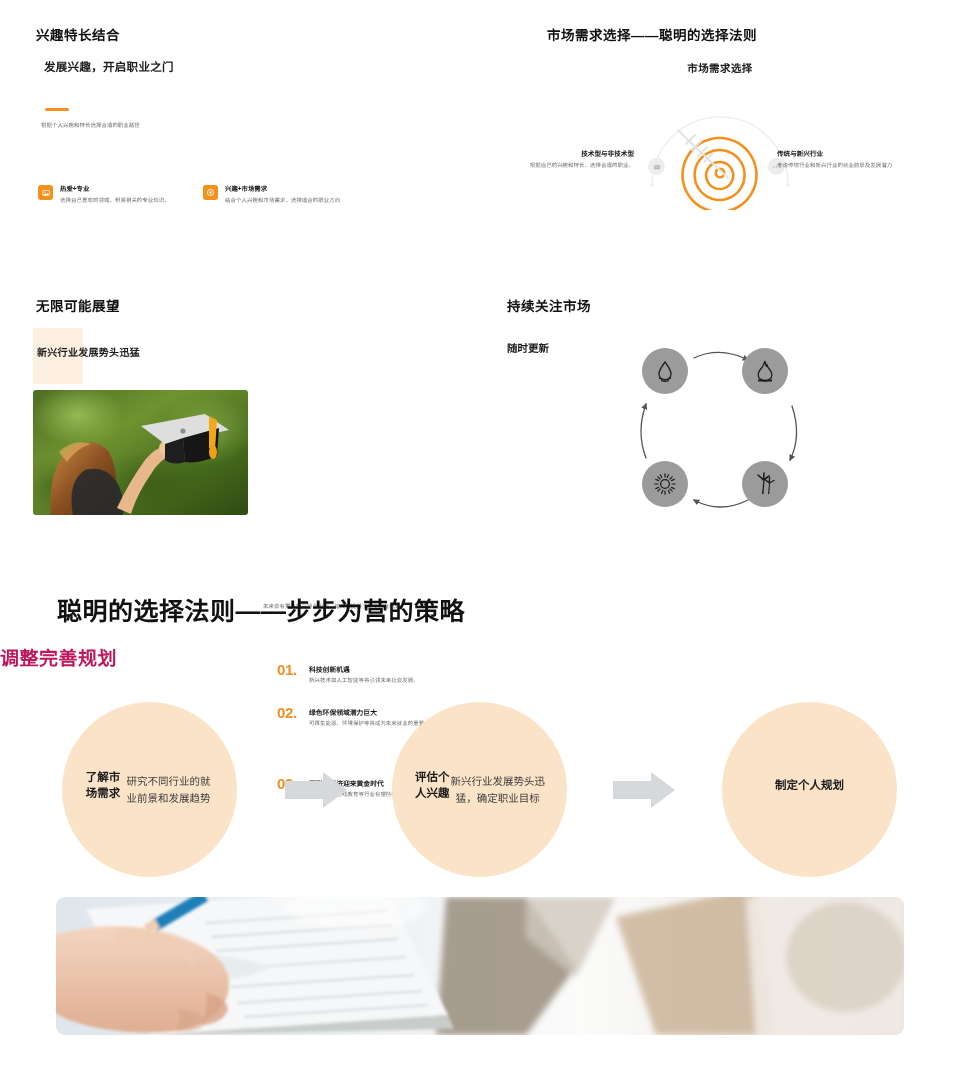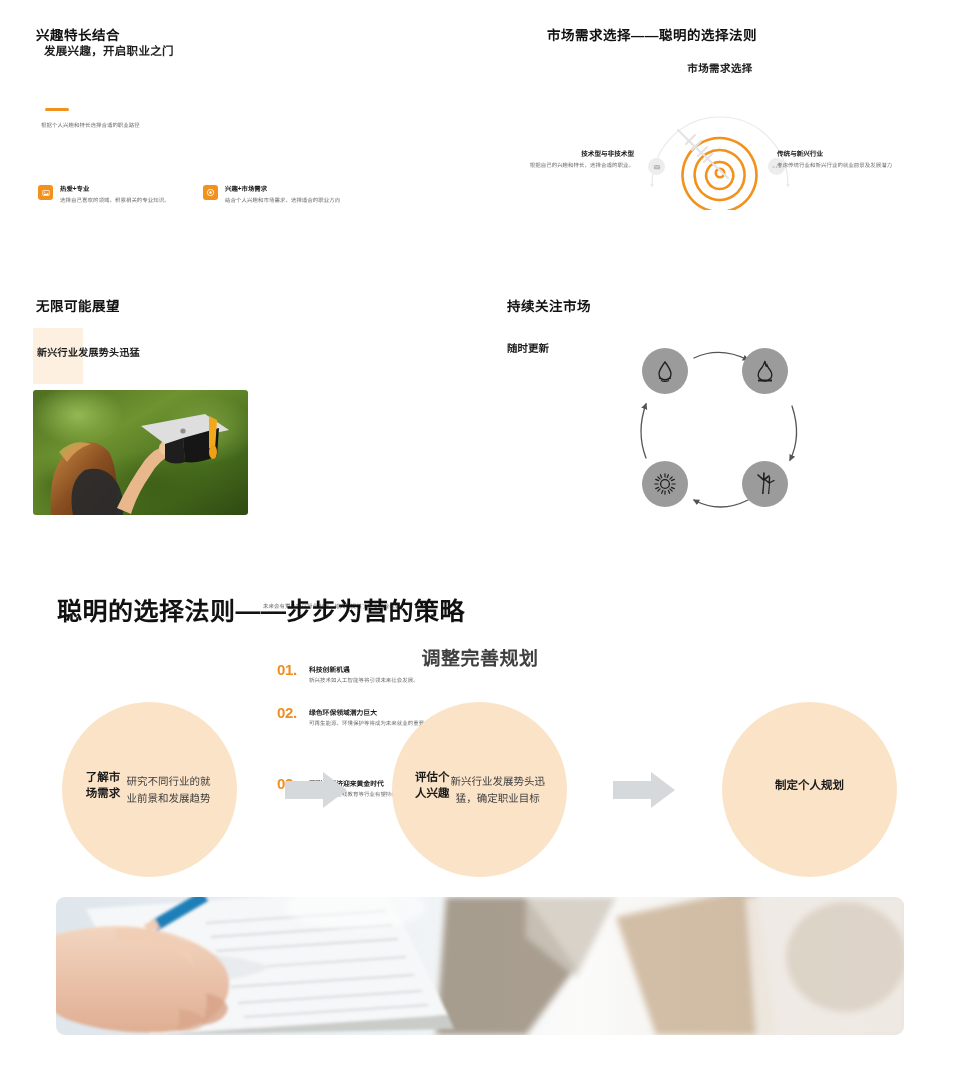--- a/index.html
+++ b/index.html
@@ -27,21 +27,21 @@
     font-size: 5.4px;
     color: #6d6d6d;
     line-height: 1.5;
     letter-spacing: .1px;
   }
 
   
   #slide1 { left: 0; top: 0; width: 480px; height: 270px; }
   #slide1 .title { position: absolute; left: 36px; top: 28px; }
   #slide1 .headline {
-    position: absolute; left: 44px; top: 42px;
+    position: absolute; left: 44px; top: 58px;
     font-size: 11.5px; font-weight: bold; color: #1c1c1c; letter-spacing: .3px; text-align: center;
   }
   #slide1 .rule {
     position: absolute; left: 45px; top: 108px;
     width: 24px; height: 2.5px; background: #f2911b; border-radius: 2px;
   }
   #slide1 .lede {
     position: absolute; left: 41px; top: 121px; width: 230px;
   }
   .feature { position: absolute; width: 170px; }
@@ -122,21 +122,21 @@
   #cc4 { left: 22px; top: 113px; }
 
   
   #slide5 { left: 0; top: 555px; width: 960px; height: 529px; }
   #slide5 .big-title {
     position: absolute; left: 57px; top: 36px;
     font-size: 25px; font-weight: bold; color: #111; letter-spacing: .5px;
   }
   #slide5 .mid-title {
     position: absolute; left: 0; right: 0; top: 88px;
-    text-align: center; font-size: 19px; font-weight: bold; color: #404040;
+    text-align: left; font-size: 19px; font-weight: bold; color: #be185d;
     letter-spacing: .5px;
   }
   .step-circle {
     position: absolute; width: 175px; height: 175px; border-radius: 50%;
     background: #fbe3c8;
     display: flex; flex-direction: row; align-items: center; justify-content: center;
     text-align: center; padding: 0 22px;
   }
   .step-circle .st { font-size: 11.5px; font-weight: bold; color: #1a1a1a; margin-bottom: 11px; }
   .step-circle .sd { font-size: 10.5px; color: #3d3d3d; line-height: 1.55; }

